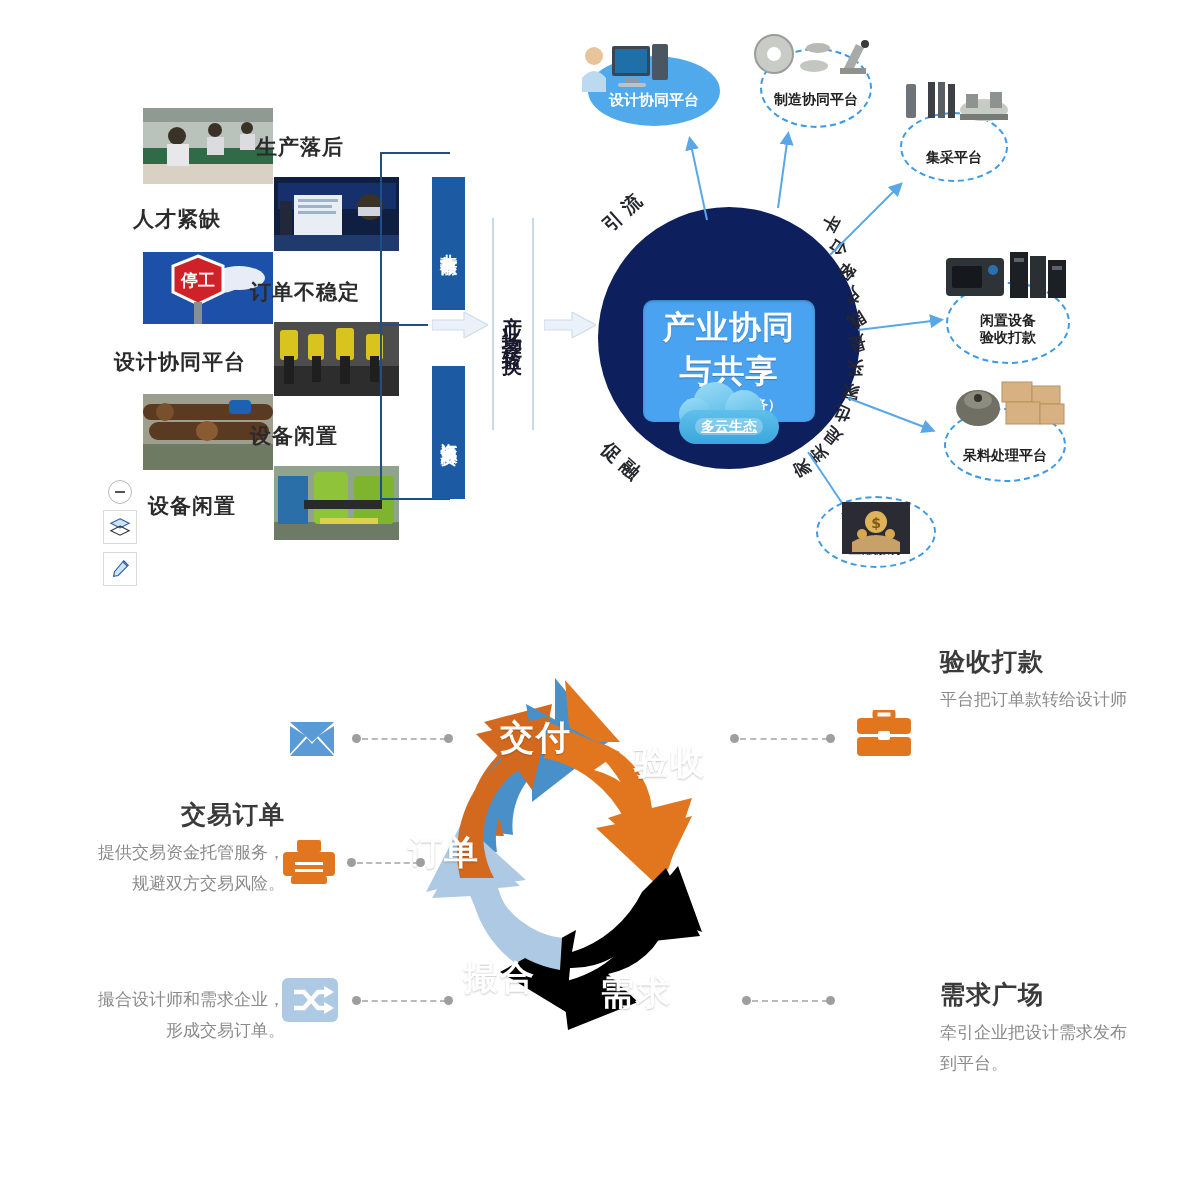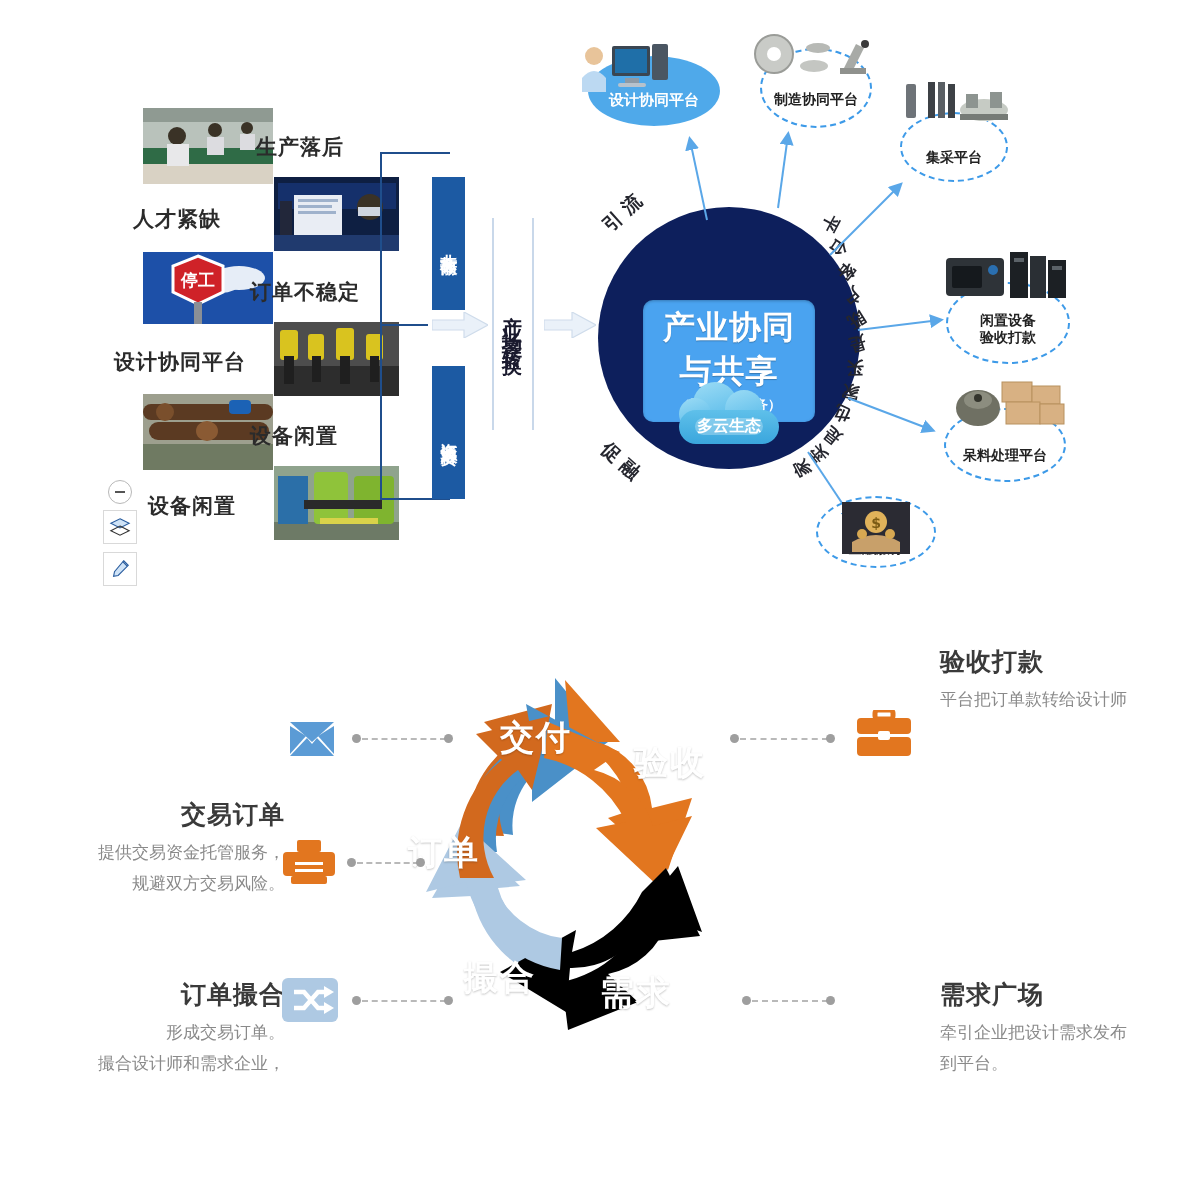--- a/index.html
+++ b/index.html
@@ -109,23 +109,24 @@
   }
   .cloud-shape .base {
     position:absolute; left:0; bottom:0; width:100px; height:34px;
     border-radius: 17px;
     background: linear-gradient(180deg,#5fc0ea,#3aa6dd);
   }
   .cloud-pill {
     position: absolute; left: 16px; bottom: 9px;
     width: 68px; height: 17px; border-radius: 9px;
     background: rgba(255,255,255,.28);
-    color: #ffffff; font-size: 16px; font-weight: bold;
+    color: #ffffff; font-size: 14px; font-weight: bold;
     display:flex; align-items:center; justify-content:center;
     font-family: "DejaVu Sans", "Liberation Sans", sans-serif;
+    text-decoration: underline;
   }
 
   .arc-char {
     position: absolute;
     font-size: 19px;
     font-weight: bold;
     color: #25262e;
     font-family: "DejaVu Sans", "Liberation Sans", sans-serif;
     transform-origin: center center;
     white-space: nowrap;
@@ -543,24 +544,23 @@
   </div>
   <svg class="f-icon" style="left:283px; top:230px; width:52px; height:44px;" viewBox="0 0 52 44">
     <rect x="14" y="0" width="24" height="12" rx="2" fill="#e2761f"></rect>
     <rect x="0" y="12" width="52" height="24" rx="4" fill="#e2761f"></rect>
     <rect x="12" y="22" width="28" height="3" fill="#ffffff"></rect>
     <rect x="12" y="29" width="28" height="3" fill="#ffffff"></rect>
     <rect x="8" y="36" width="36" height="8" rx="2" fill="#e2761f"></rect>
   </svg>
 
   <div class="feat left" style="left:5px; top:368px; width:280px;">
-    <div class="f-title">订单撮合</div>
     <div class="f-body">
+      <div>撮合设计师和需求企业，</div>
       <div>形成交易订单。</div>
-      <div>撮合设计师和需求企业，</div>
     </div>
   </div>
   <svg class="f-icon" style="left:282px; top:368px; width:56px; height:44px;" viewBox="0 0 56 44">
     <rect width="56" height="44" rx="6" fill="#aec9e3"></rect>
     <path d="M12 14 L22 14 L36 30 L44 30" stroke="#ffffff" stroke-width="4.5" fill="none"></path>
     <path d="M12 30 L22 30 L36 14 L44 14" stroke="#ffffff" stroke-width="4.5" fill="none"></path>
     <polygon points="42,8 52,14 42,20" fill="#ffffff"></polygon>
     <polygon points="42,24 52,30 42,36" fill="#ffffff"></polygon>
   </svg>
 

